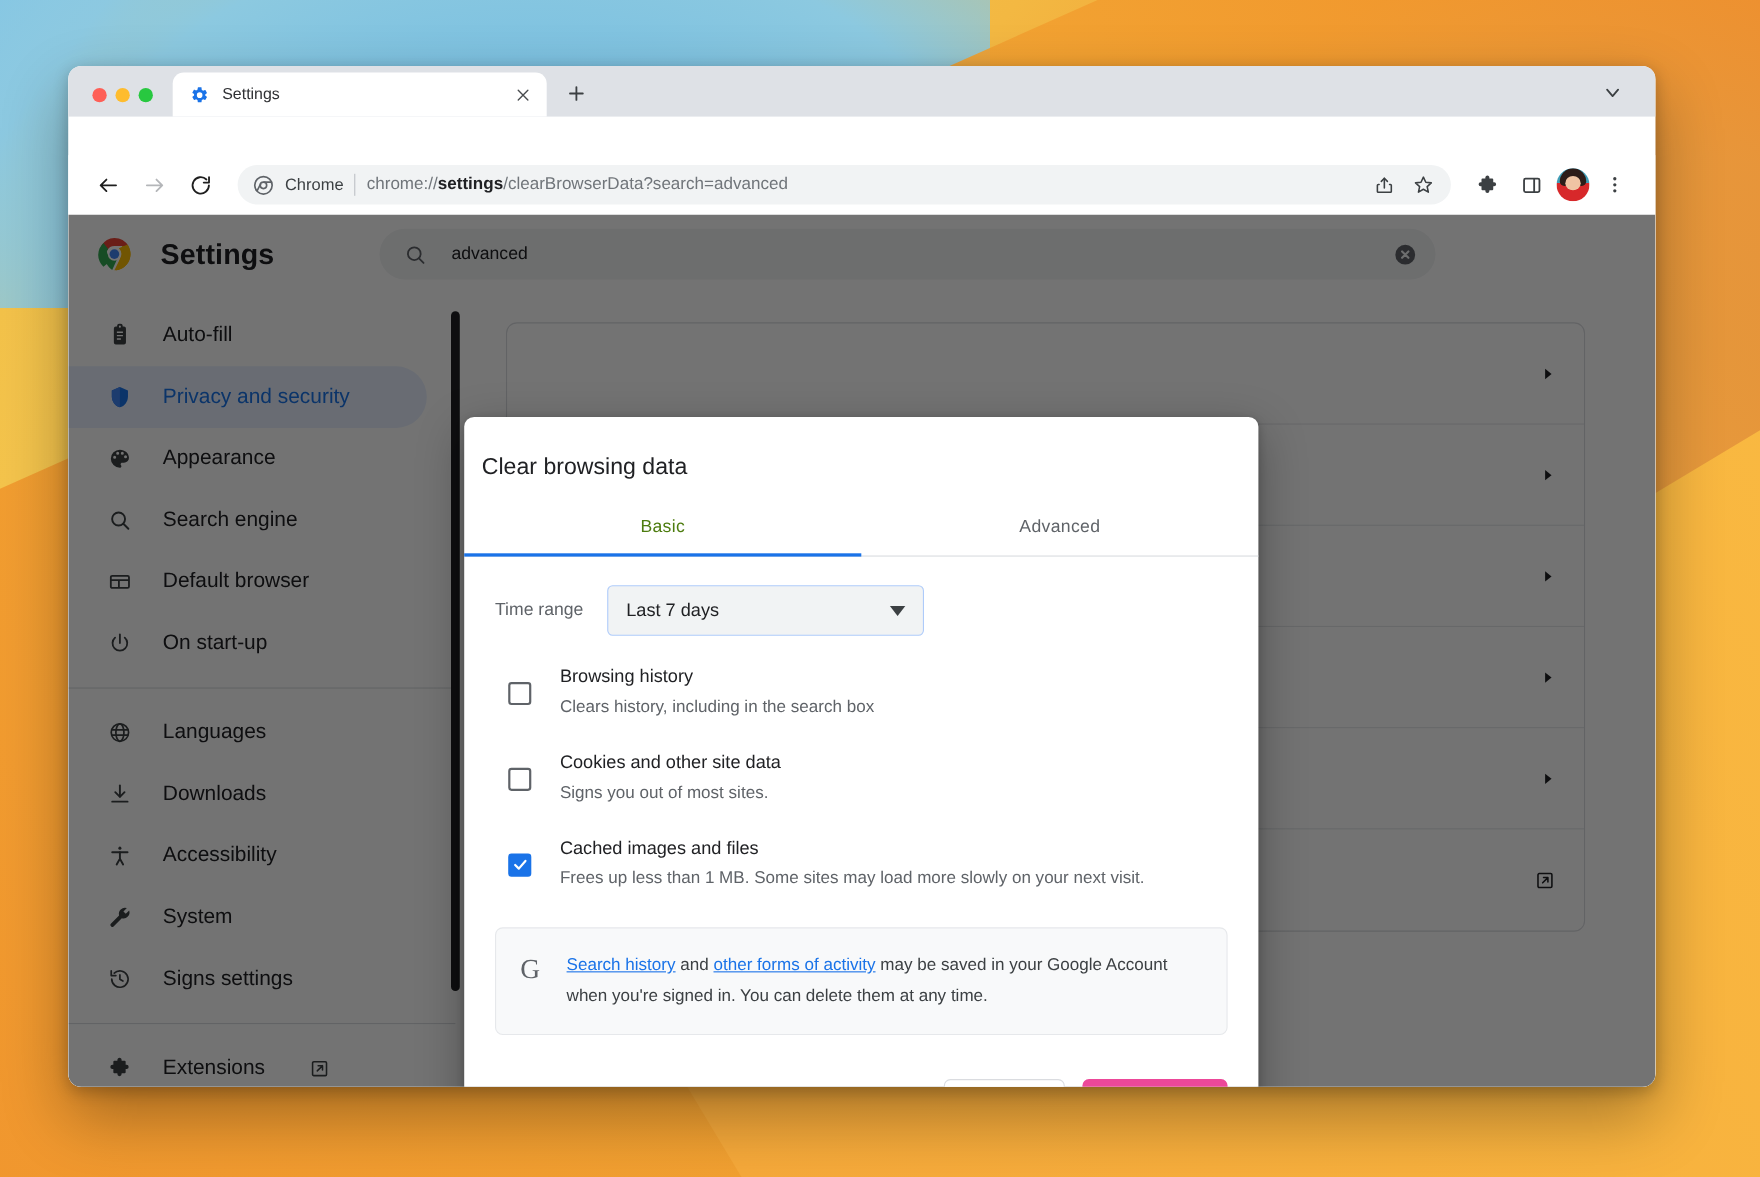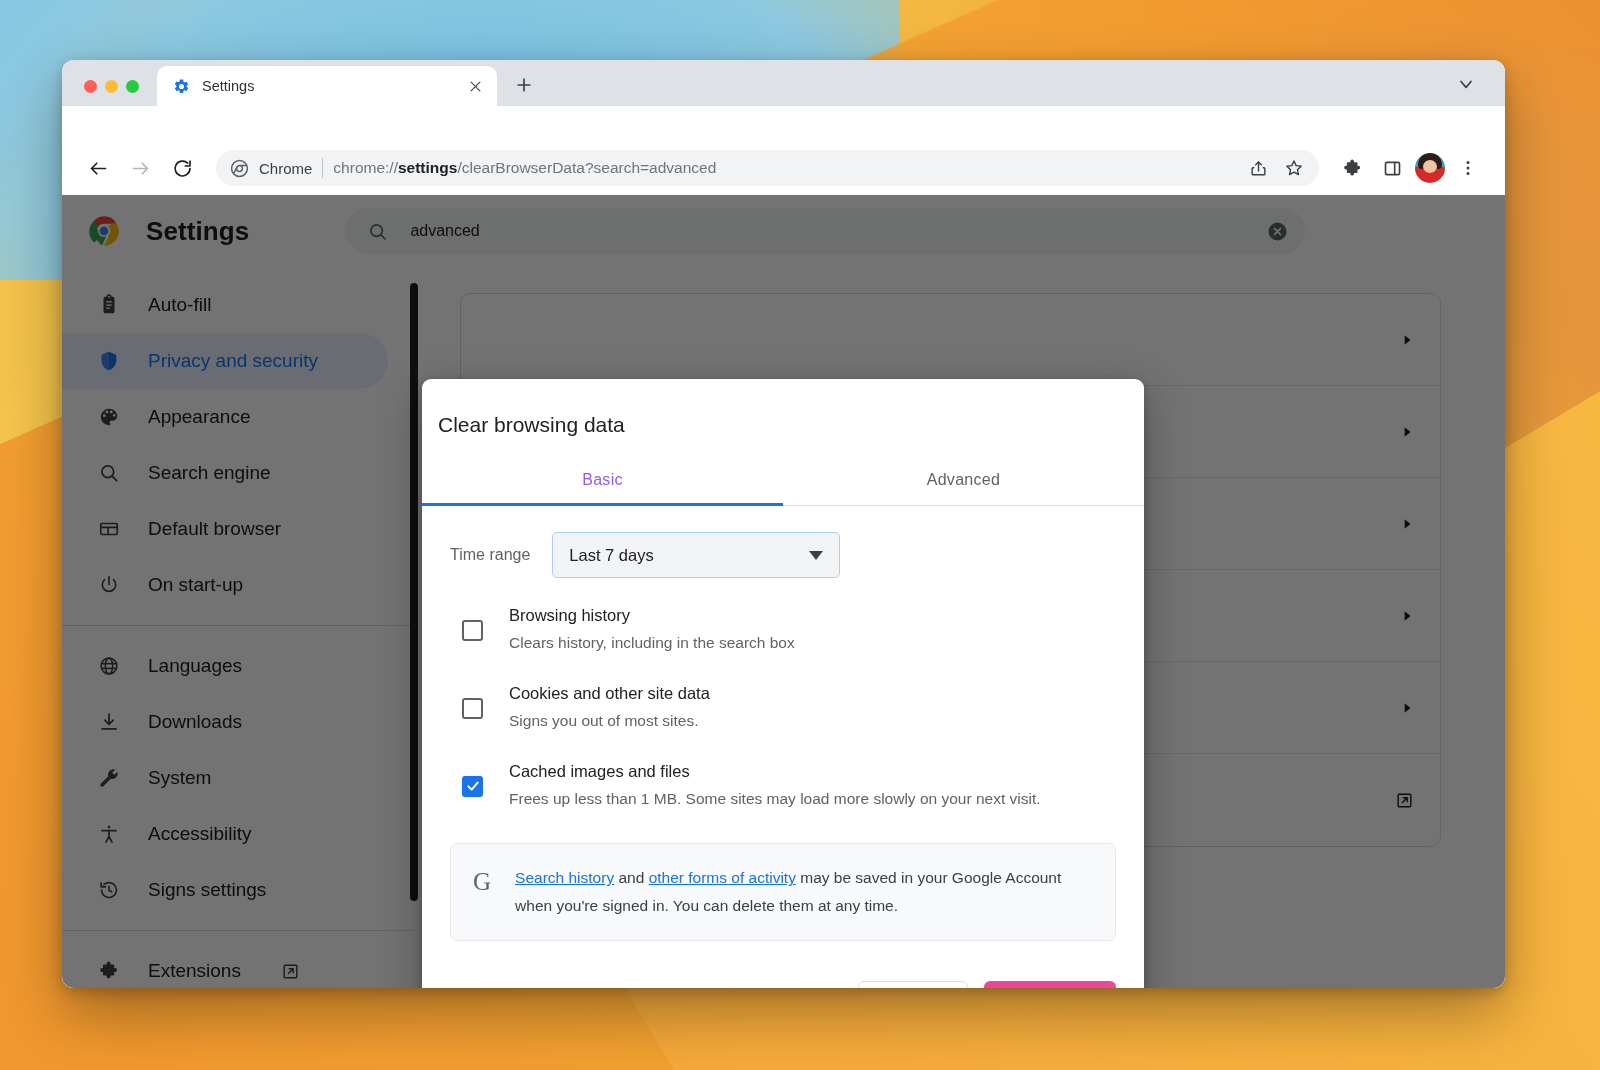--- a/index.html
+++ b/index.html
@@ -187,21 +187,21 @@
     background: #fff; border-radius: 9px; z-index: 60;
     box-shadow: 0 14px 44px rgba(0,0,0,.3), 0 2px 8px rgba(0,0,0,.2);
     padding: 0 0 0 0;
   }
   #dlg-title { font-size: 21px; color: #202124; padding: 34px 28px 22px 16px; }
   #dlg-tabs { display: flex; border-bottom: 1px solid #dadce0; position: relative; }
   .dtab {
     flex: 1; text-align: center; font-size: 16px; color: #5f6368;
     padding: 12px 0 16px 0; font-weight: 500; letter-spacing: .3px;
   }
-  .dtab.active { color: #8b5cf6; }
+  .dtab.active { color: #4d7c0f; }
   #dtab-underline {
     position: absolute; left: 0; bottom: -1px; width: 50%; height: 3px; background: #1a73e8;
   }
   #dlg-inner { padding: 26px 28px 14px 28px; }
   #timerange-row { display: flex; align-items: center; gap: 22px; margin-bottom: 14px; }
   #timerange-label { font-size: 16px; color: #5f6368; }
   #timerange-select {
     width: 288px; height: 46px; background: #f1f3f4;
     border: 1px solid #aecbfa; border-radius: 5px;
     display: flex; align-items: center; padding: 0 16px; position: relative;
@@ -475,37 +475,37 @@
               <path d="M12 3.4 V14.4"></path>
                 <path d="M7.4 10 L12 14.6 L16.6 10"></path>
                 <path d="M4.4 19.4 H19.6"></path>
             </svg>
           </span>
           <span class="slabel">Downloads</span>
         </div>
 
         <div class="snav">
           <span class="sicon">
-            <svg viewBox="0 0 24 24" width="22" height="22" fill="#3c4043">
-              <path d="M21.2 5.1 17.8 8.5 15.5 6.2 18.9 2.8a6 6 0 0 0-7.7 7.3L3 18.3a1.6 1.6 0 0 0 0 2.3l.4.4a1.6 1.6 0 0 0 2.3 0l8.2-8.2a6 6 0 0 0 7.3-7.7z"></path>
-            </svg>
-          </span>
-          <span class="slabel">System</span>
-        </div>
-
-        <div class="snav">
-          <span class="sicon">
             <svg viewBox="0 0 24 24" width="22" height="22" fill="none" stroke="#3c4043" stroke-width="1.9" stroke-linecap="round">
               <circle cx="12" cy="4.4" r="1.5" fill="#3c4043" stroke="none"></circle>
               <path d="M4.4 8.4 H19.6"></path>
                 <path d="M12 8.4 V15"></path>
                 <path d="M12 15 L8.8 20.6 M12 15 L15.2 20.6"></path>
             </svg>
           </span>
           <span class="slabel">Accessibility</span>
+        </div>
+
+        <div class="snav">
+          <span class="sicon">
+            <svg viewBox="0 0 24 24" width="22" height="22" fill="#3c4043">
+              <path d="M21.2 5.1 17.8 8.5 15.5 6.2 18.9 2.8a6 6 0 0 0-7.7 7.3L3 18.3a1.6 1.6 0 0 0 0 2.3l.4.4a1.6 1.6 0 0 0 2.3 0l8.2-8.2a6 6 0 0 0 7.3-7.7z"></path>
+            </svg>
+          </span>
+          <span class="slabel">System</span>
         </div>
 
         <div class="snav">
           <span class="sicon">
             <svg viewBox="0 0 24 24" width="22" height="22" fill="none" stroke="#3c4043" stroke-width="1.7" stroke-linecap="round" stroke-linejoin="round">
               <path d="M3.9 12a8.1 8.1 0 1 0 2.5-5.8"></path>
               <path d="M3.4 4 L3.4 8.6 L8 8.6"></path>
               <path d="M12 8 V12.3 L15 14"></path>
             </svg>
           </span>

